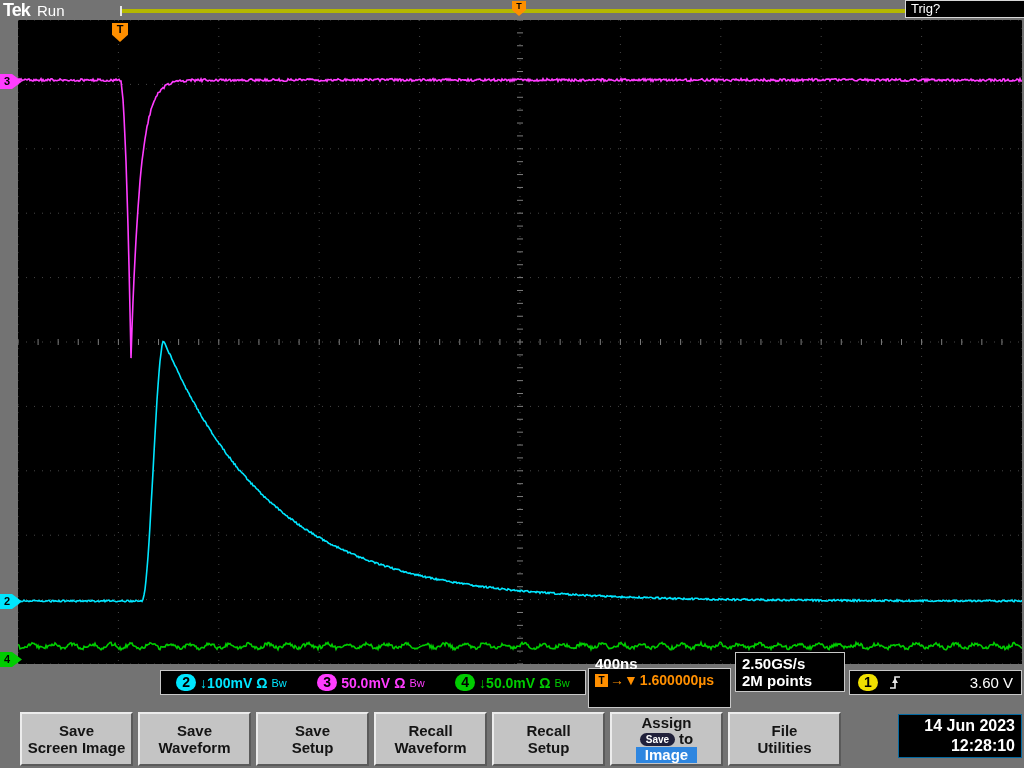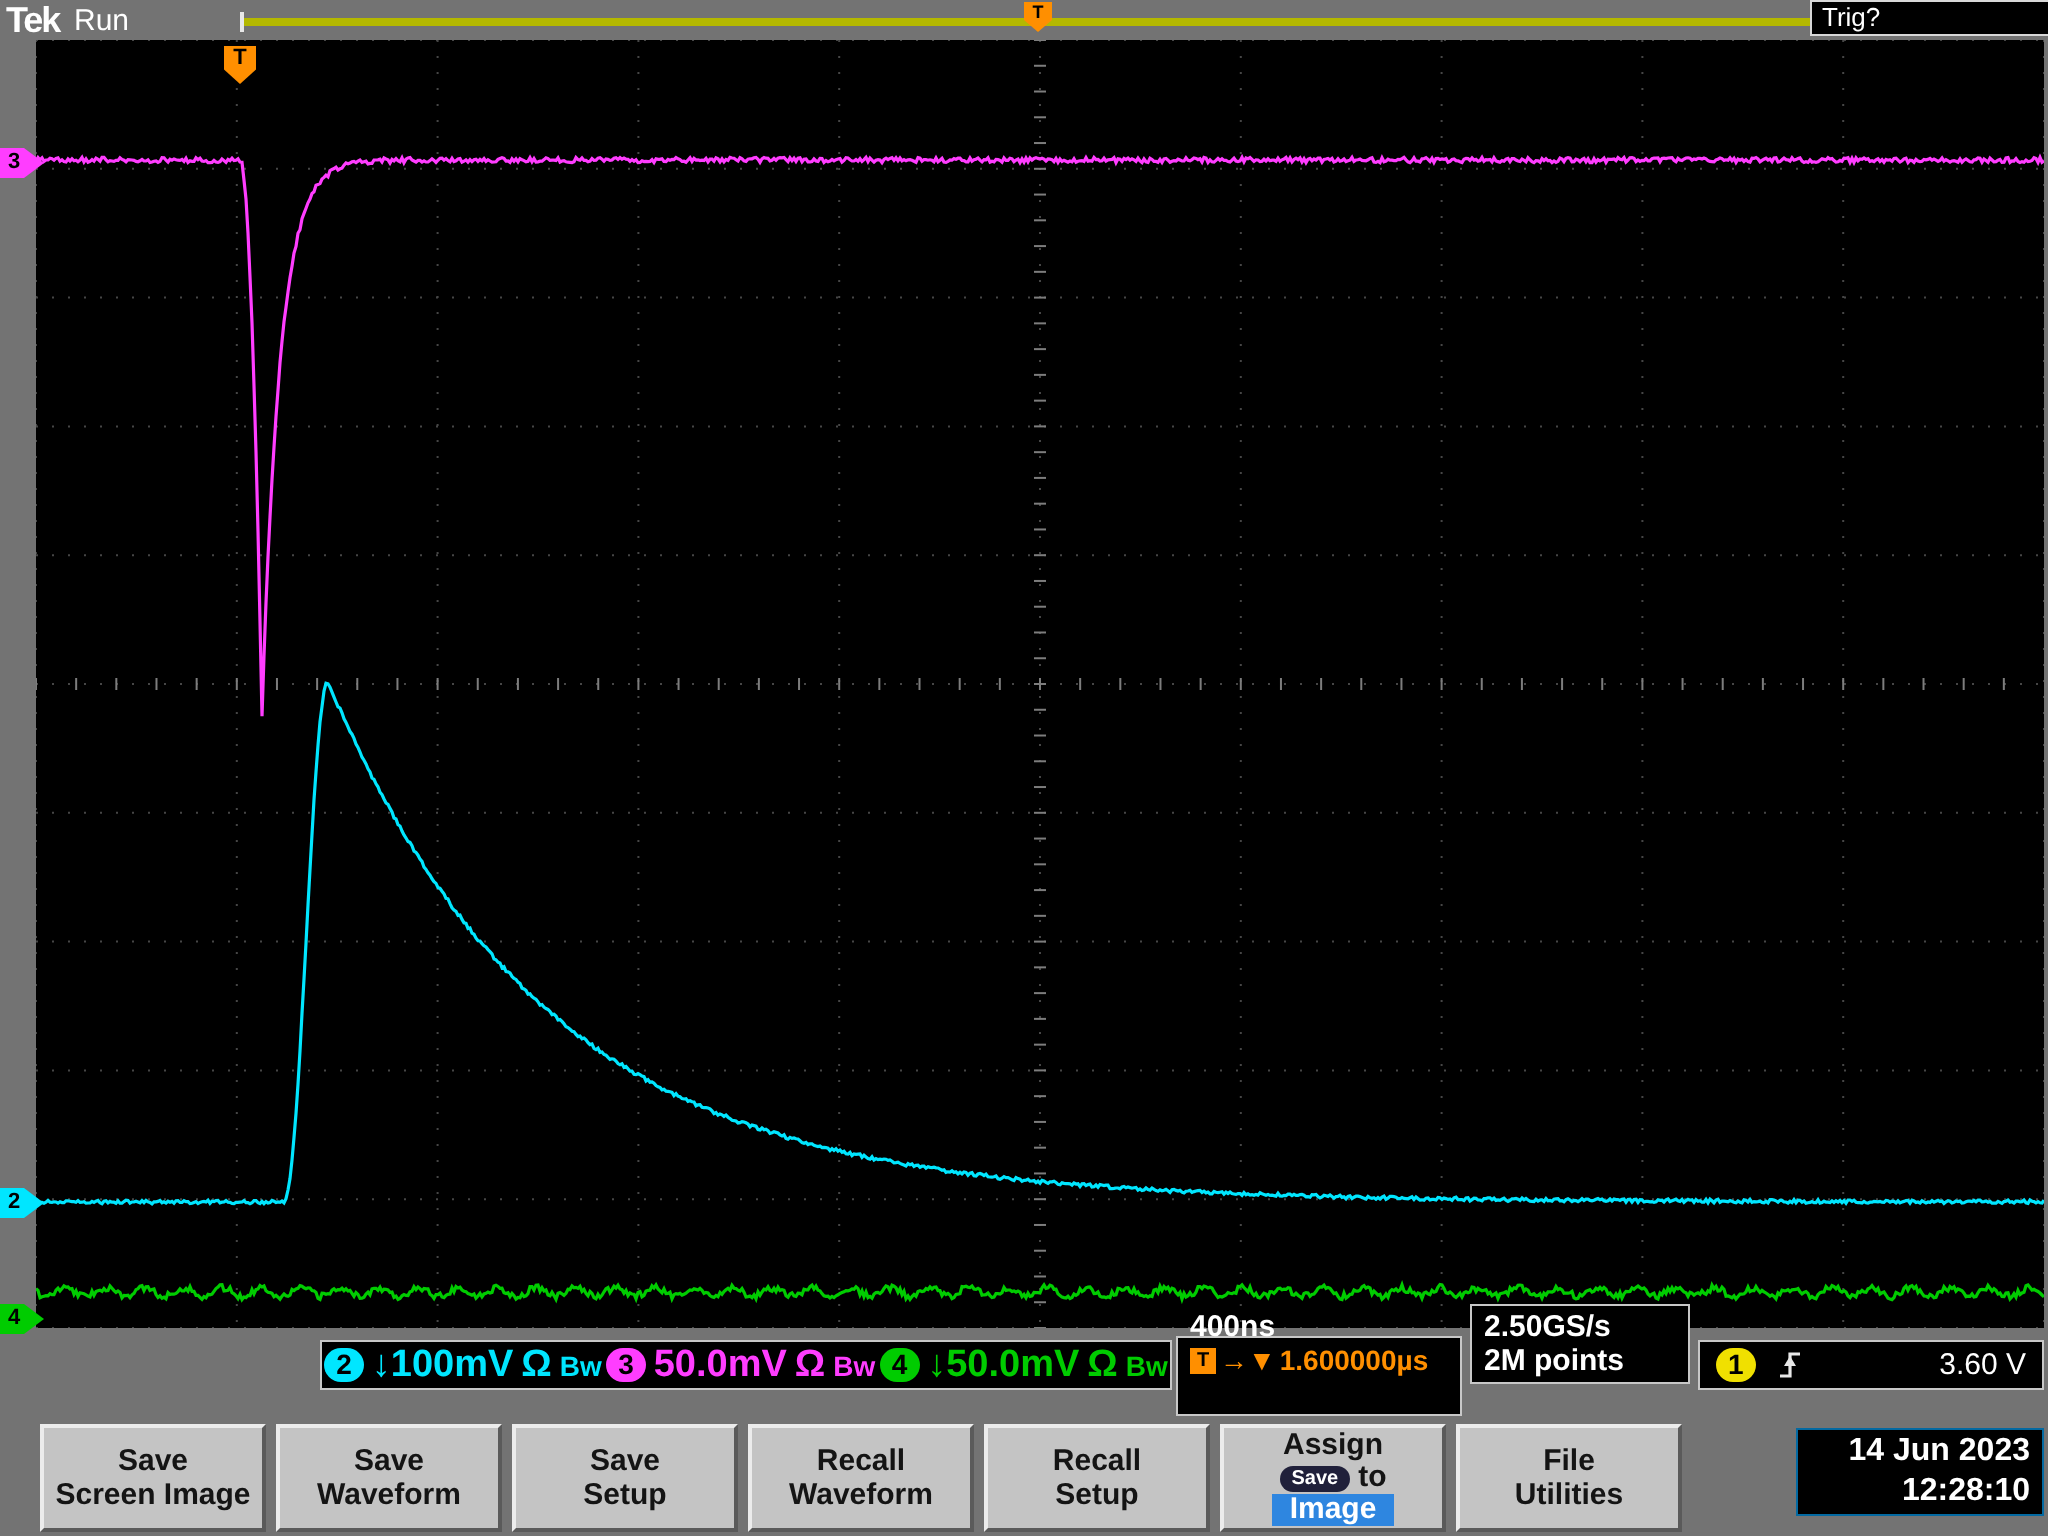--- a/index.html
+++ b/index.html
@@ -32,22 +32,22 @@
   .mk4{top:652px;background:#00cc00;}
 
   
   .sbox{position:absolute;border:1px solid #c8c8c8;background:#000;box-sizing:border-box;}
   #ch-box{left:160px;top:670px;width:426px;height:25px;display:flex;align-items:center;justify-content:space-around;}
   .chgrp{display:flex;align-items:center;gap:4px;}
   .chnum{display:inline-block;border-radius:9px;padding:0 6px;height:17px;line-height:17px;
          color:#000;font-size:14px;font-weight:bold;}
   .bg2{background:#00e6ff;} .bg3{background:#ff3dff;} .bg4{background:#00cc00;} .bg1{background:#f0e000;}
   .c2{color:#00e6ff;} .c3{color:#ff3dff;text-align:center;} .c4{color:#00cc00;}
-  .chread{font-size:19px;font-weight:bold;}
-  .bw{font-size:14px;font-weight:bold;vertical-align:super;}
+  .chread{font-size:14px;font-weight:bold;}
+  .bw{font-size:11px;font-weight:normal;vertical-align:super;}
   #tb-box{left:588px;top:668px;width:143px;height:40px;display:flex;flex-direction:column;
           justify-content:flex-end;padding:19px 6px;}
   #tb-box .l1{font-size:15px;font-weight:bold;color:#fff;}
   .tline2{display:flex;align-items:center;gap:2px;}
   .tflag-small{display:inline-block;width:13px;height:13px;background:#ff8f00;color:#000;
       font-size:10px;font-weight:bold;text-align:center;line-height:13px;}
   .orange{color:#ff8f00;font-size:14px;font-weight:bold;}
   #acq-box{left:735px;top:652px;width:110px;height:40px;display:flex;flex-direction:column;
            justify-content:space-between;padding:2px 6px;}
   #acq-box span{font-size:15px;font-weight:bold;color:#fff;}

